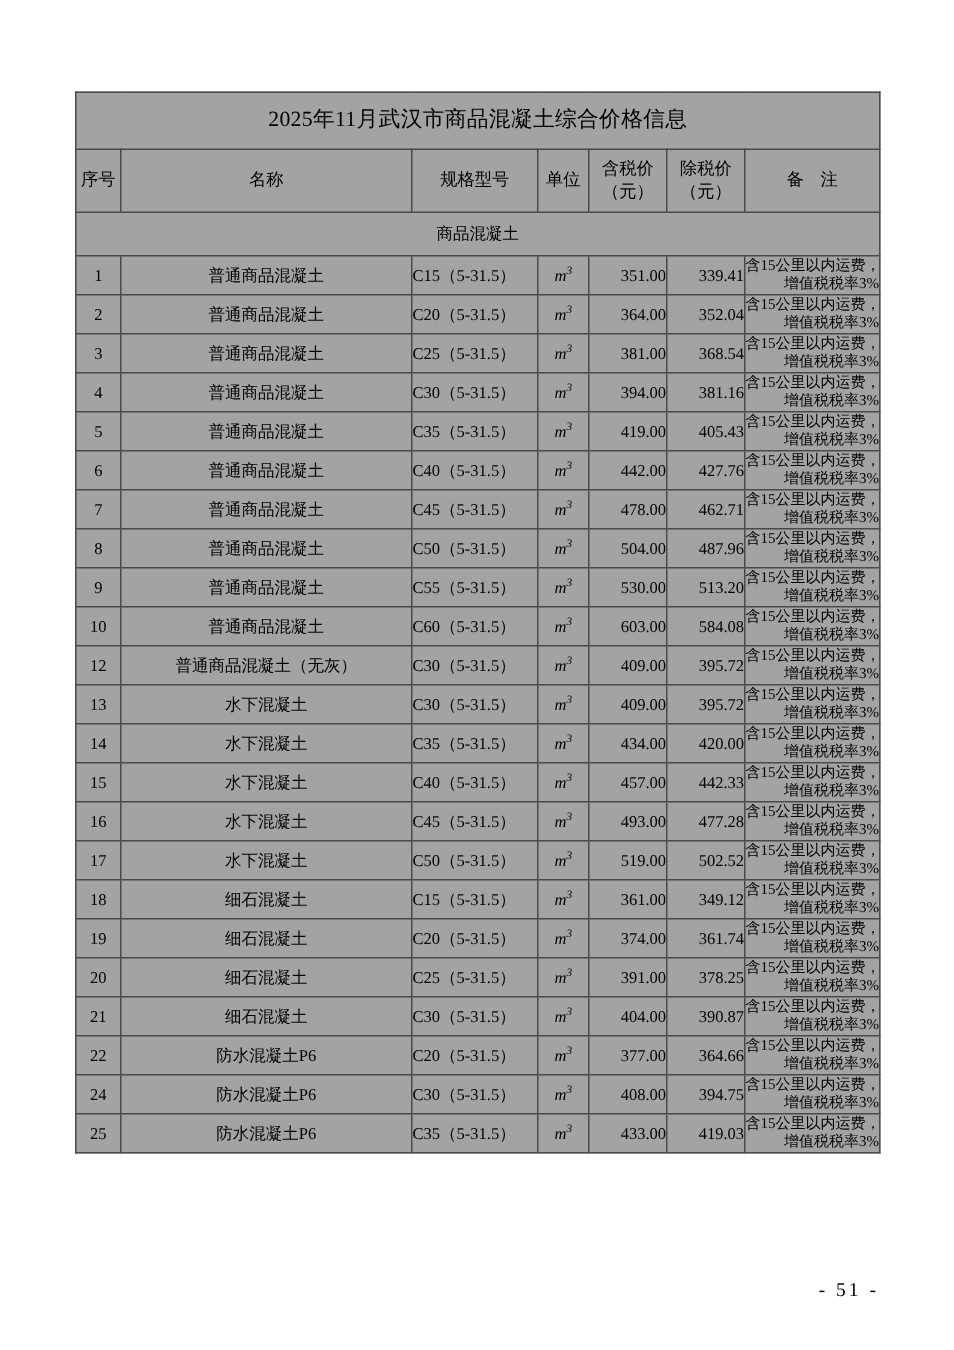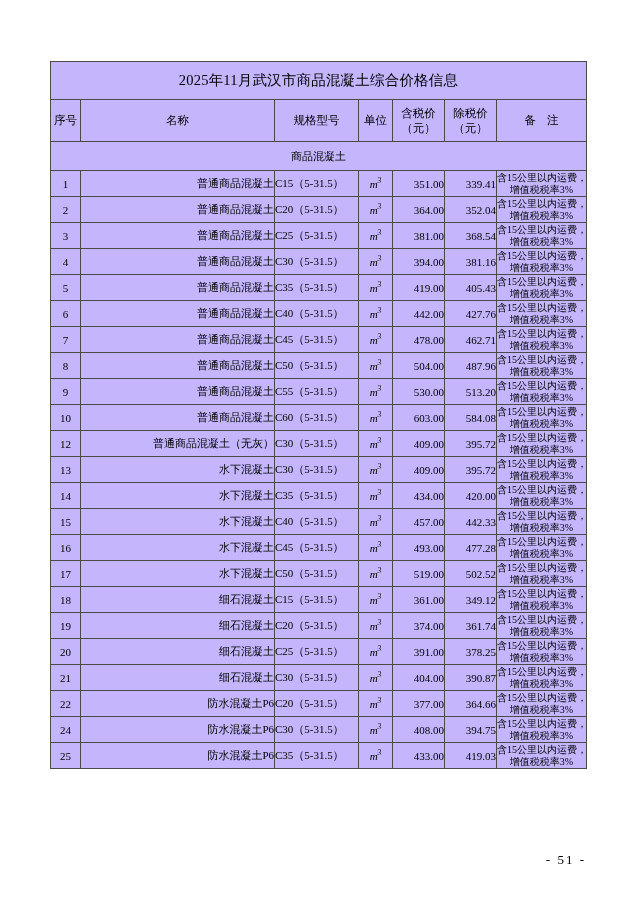--- a/index.html
+++ b/index.html
@@ -25,21 +25,21 @@
   .table-wrap {
     position: absolute;
     left: 50px;
     top: 61px;
     width: 536px;
   }
   table.price-table {
     border-collapse: collapse;
     table-layout: fixed;
     width: 536px;
-    background: #c4b5fd;
+    background: #a3a3a3;
   }
   table.price-table td,
   table.price-table th {
     border: 1px solid #4a4a4a;
     padding: 0;
     vertical-align: middle;
     font-weight: normal;
   }
   
   .title-cell {
@@ -74,21 +74,21 @@
   }
   
   tr.data-row td {
     height: 25px;
   }
   .c-idx {
     text-align: center;
     font-size: 11px;
   }
   .c-name {
-    text-align: right;
+    text-align: center;
     font-size: 11px;
     padding-left: 8px;
   }
   .c-spec {
     text-align: left;
     font-size: 11px;
     padding-left: 3px;
     white-space: nowrap;
     margin-left: 40px;
   }
@@ -100,21 +100,21 @@
   .c-unit sup {
     font-size: 7.5px;
     vertical-align: super;
     line-height: 0;
   }
   .c-price {
     text-align: right;
     font-size: 11px;
   }
   .c-remark {
-    text-align: center;
+    text-align: right;
     font-size: 10px;
     line-height: 1.18;
     padding: 1px 0 1px 3px;
   }
   .c-remark span { display: block; white-space: nowrap; }
   
   col.w-idx    { width: 30px; }
   col.w-name   { width: 194px; }
   col.w-spec   { width: 84px; }
   col.w-unit   { width: 34px; }

